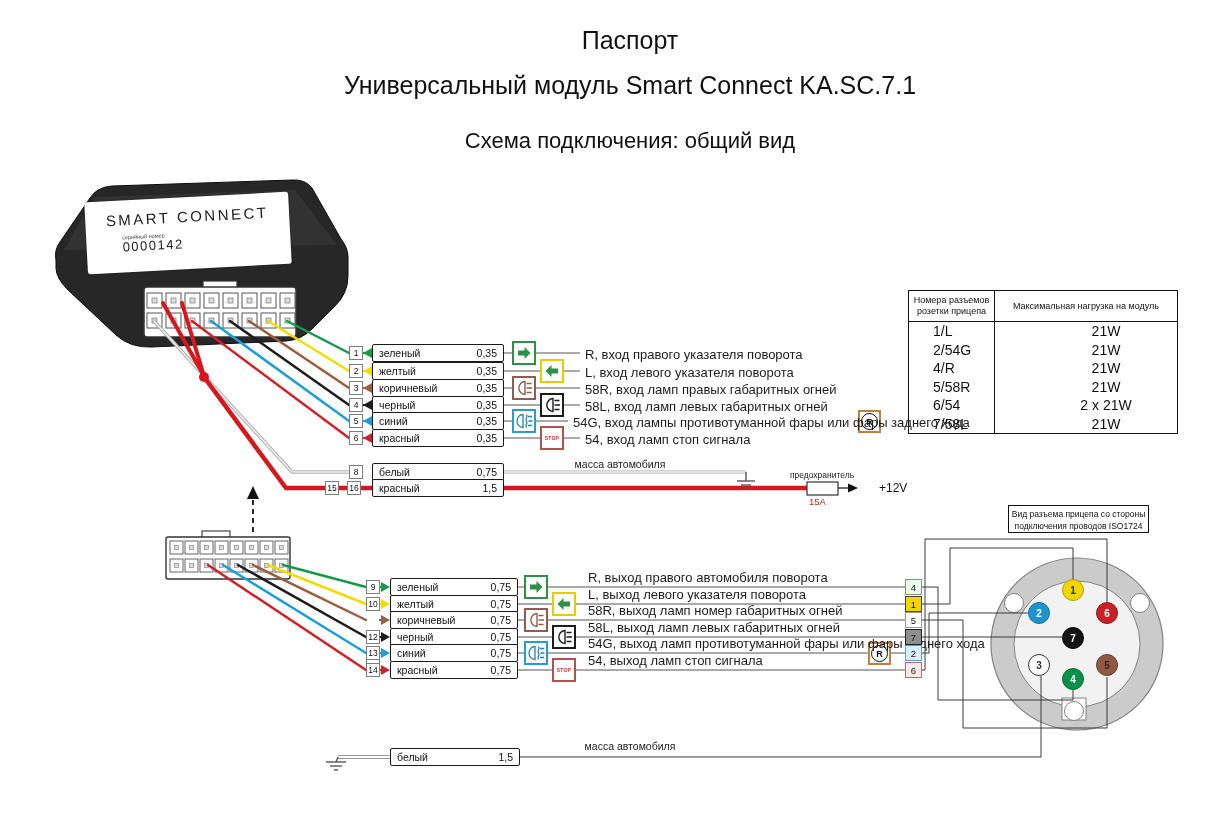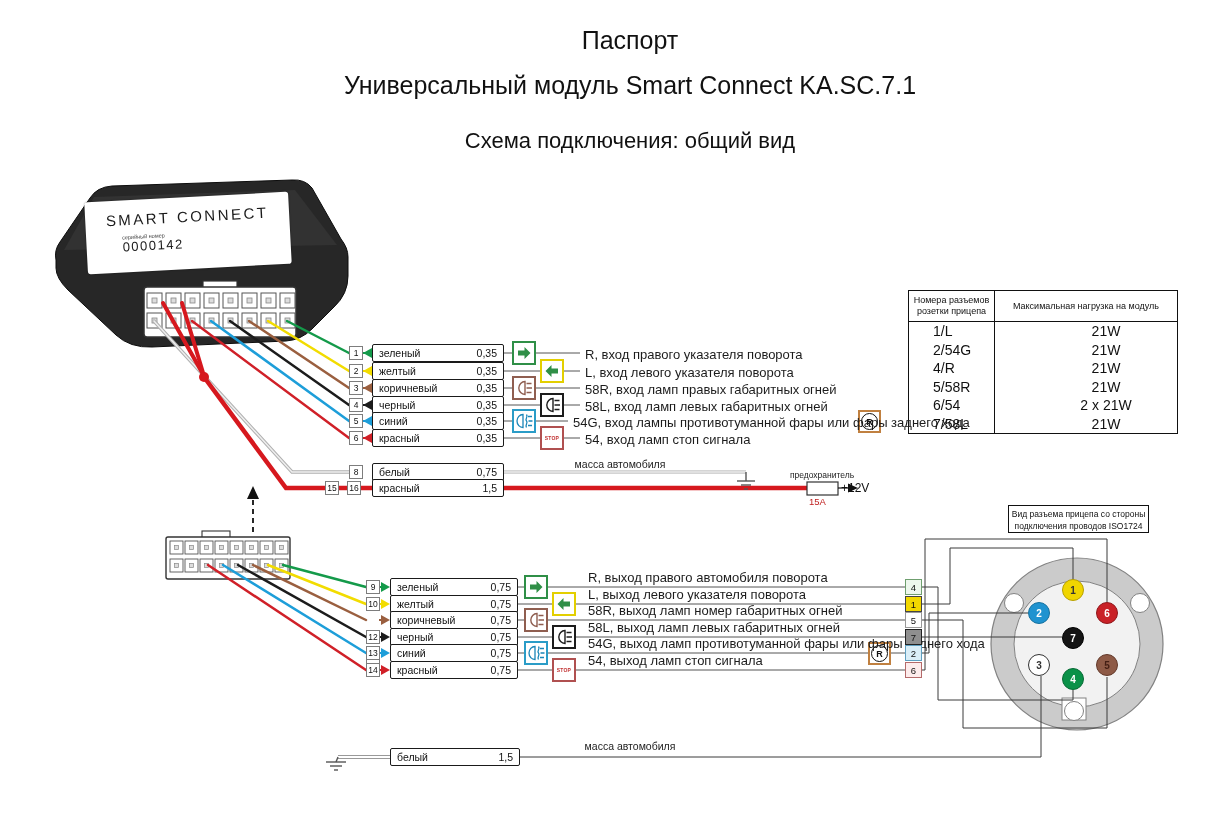--- a/index.html
+++ b/index.html
@@ -400,21 +400,21 @@
   <div class="ovl desc" style="left:585px;top:347px">R, вход правого указателя поворота</div>
   <div class="ovl desc" style="left:585px;top:365px">L, вход левого указателя поворота</div>
   <div class="ovl desc" style="left:585px;top:382px">58R, вход ламп правых габаритных огней</div>
   <div class="ovl desc" style="left:585px;top:399px">58L, вход ламп левых габаритных огней</div>
   <div class="ovl desc" style="left:573px;top:415px">54G, вход лампы противотуманной фары или фары заднего хода</div>
   <div class="ovl desc" style="left:585px;top:432px">54, вход ламп стоп сигнала</div>
 
   <div class="ovl smalltxt" style="left:545px;top:458px;width:150px">масса автомобиля</div>
   <div class="ovl fuselbl" style="left:778px;top:470px;width:88px">предохранитель</div>
   <div class="ovl fuserate" style="left:809px;top:496px">15A</div>
-  <div class="ovl v12" style="left:841px;top:481px">+12V</div>
+  <div class="ovl v12" style="left:879px;top:481px">+12V</div>
 
   <div class="ovl pinbox" style="left:366px;top:580px">9</div>
   <div class="ovl pinbox" style="left:366px;top:597px">10</div>
   <div class="ovl pinbox" style="left:366px;top:650px">11</div>
   <div class="ovl pinbox" style="left:366px;top:630px">12</div>
   <div class="ovl pinbox" style="left:366px;top:646px">13</div>
   <div class="ovl pinbox" style="left:366px;top:663px">14</div>
 
   <div class="ovl labelbox" style="left:390px;top:578px;width:128px">
       <span>зеленый</span>

